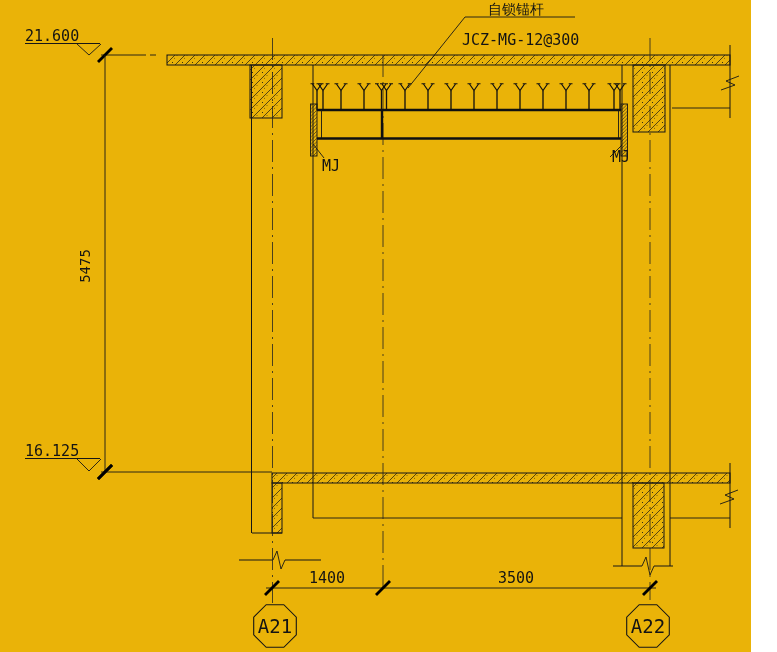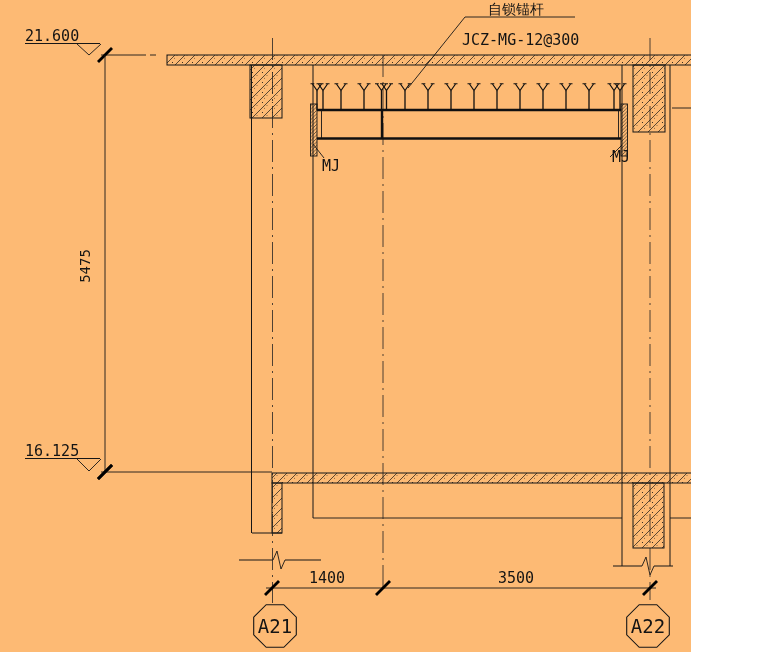--- a/index.html
+++ b/index.html
@@ -1,16 +1,16 @@
 <!DOCTYPE html>
 <html><head>
 <meta charset="utf-8">
 <style>
   html,body{margin:0;padding:0;background:#ffffff;}
-  .stage{position:relative;width:691px;height:652px;background:#fdba74;overflow:hidden;}
+  .stage{position:relative;width:751px;height:652px;background:#eab308;overflow:hidden;}
   svg{display:block;}
   .ln{stroke:#161616;stroke-width:1;fill:none;}
   .thin{stroke:#161616;stroke-width:0.9;fill:none;}
   .thick{stroke:#101010;stroke-width:2.6;fill:none;}
   .cl{stroke:#222;stroke-width:0.8;fill:none;stroke-dasharray:22 5 2 5;}
   .hrect{fill:url(#concrete);stroke:#161616;stroke-width:1;}
   .prect{fill:url(#fineHatch);stroke:#161616;stroke-width:0.9;}
   .t{font-family:"DejaVu Sans Mono","Liberation Mono",monospace;fill:#141414;}
   .t15{font-size:15px;}
   .t14{font-size:14px;}

